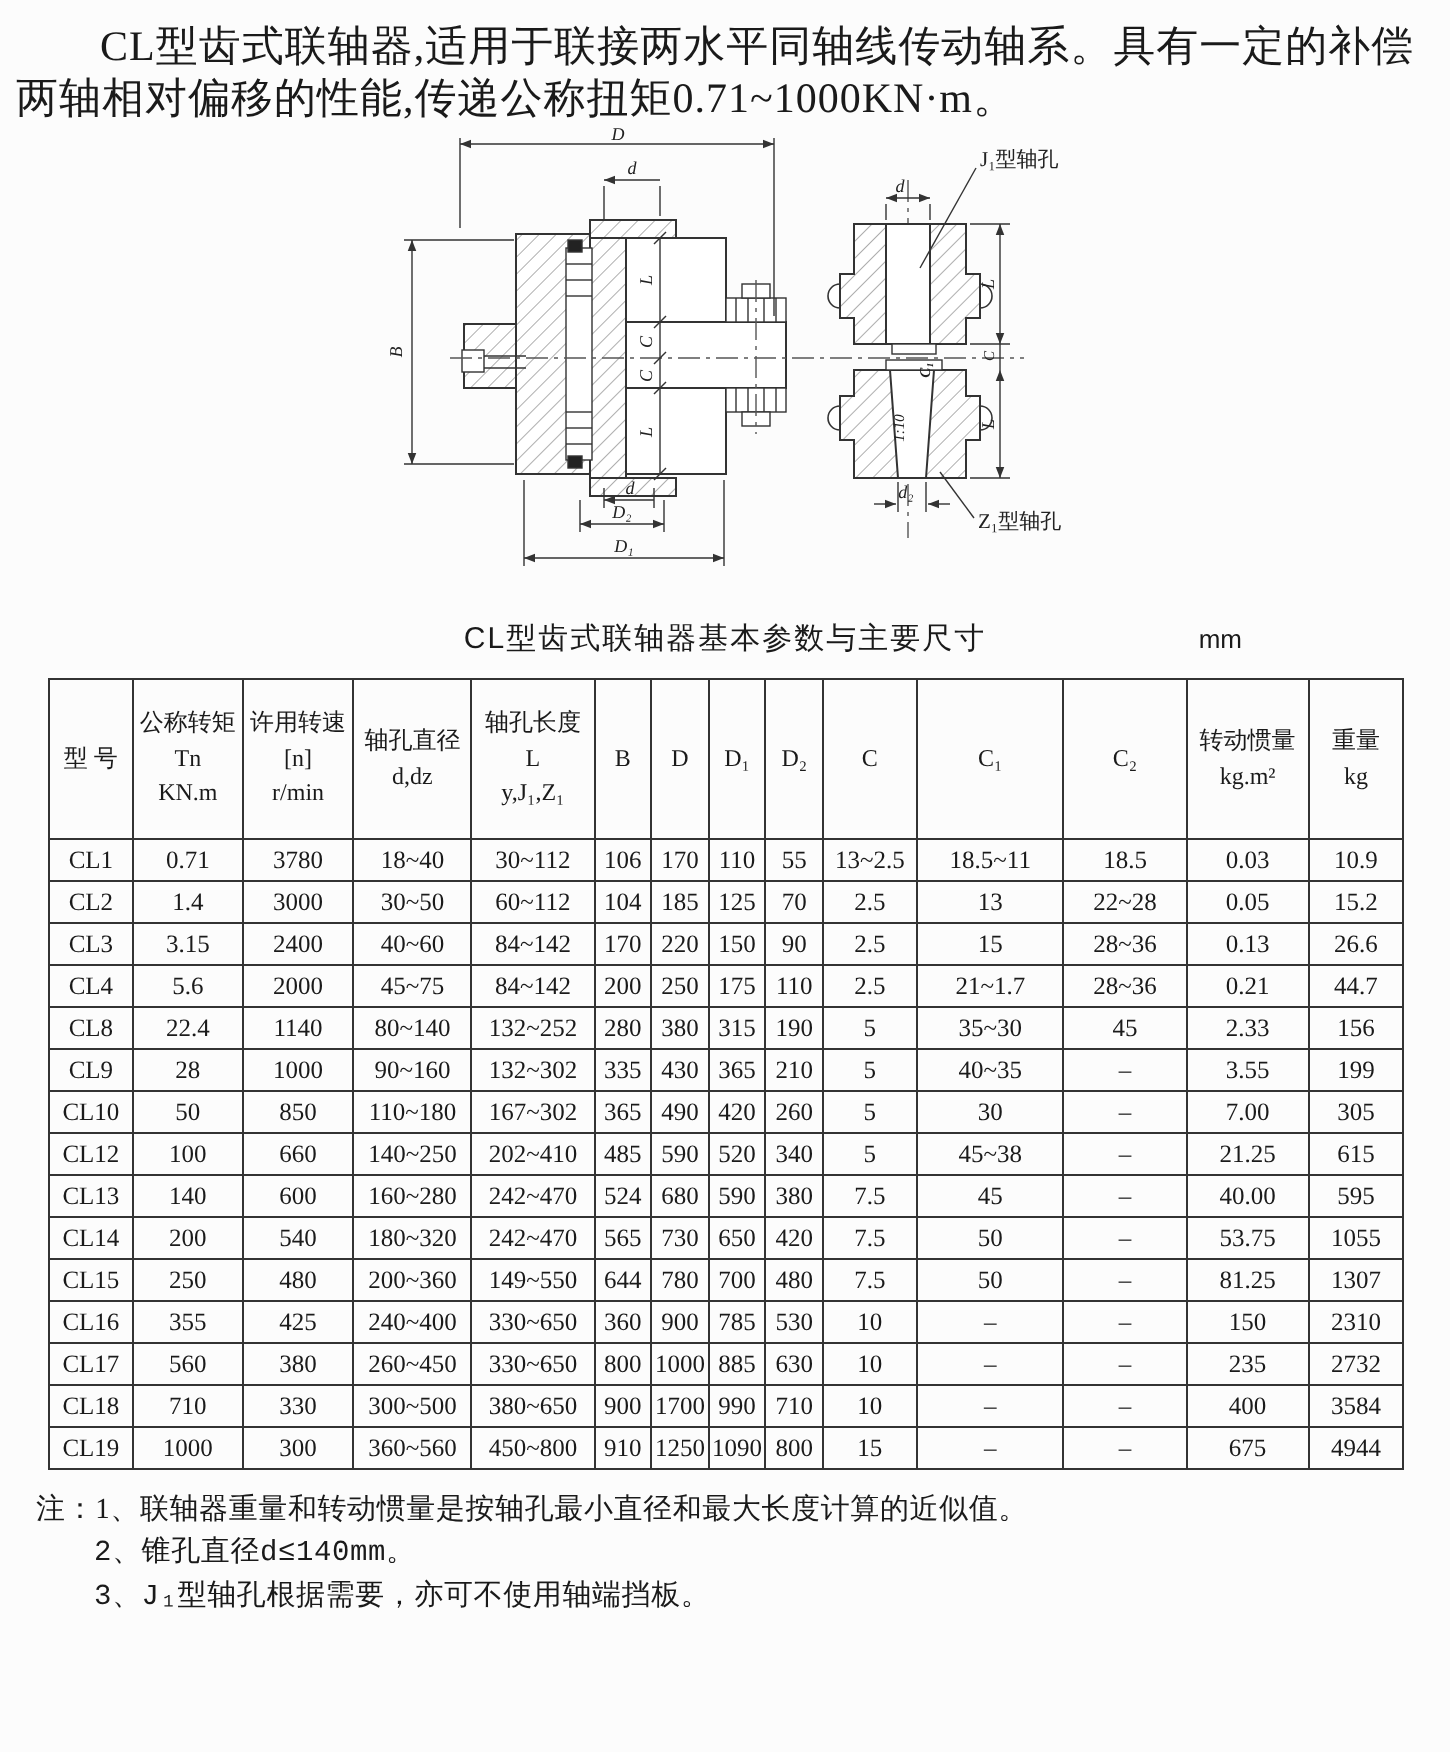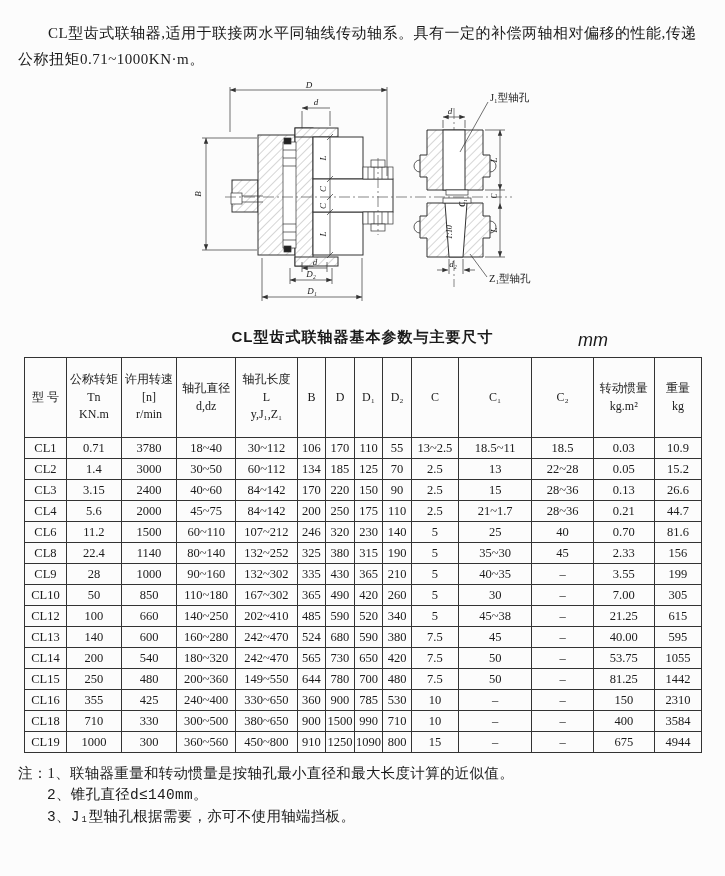--- a/index.html
+++ b/index.html
@@ -2,38 +2,38 @@
 <html><head>
 <meta charset="utf-8">
 <style>
   html,body{margin:0;padding:0;}
   body{
     width:725px;height:876px;background:#fcfcfc;color:#1a1a1a;
     font-family:"Liberation Serif","DejaVu Serif",serif;
     overflow:hidden;
   }
   .intro{
-    margin:10px;padding:10px 8px 0 8px;
-    font-size:15px;line-height:26px;text-indent:2em;letter-spacing:.5px;
+    margin:0;padding:10px 8px 0 8px;
+    font-size:21px;line-height:26px;text-indent:2em;letter-spacing:.5px;
   }
   .diagram{width:725px;height:242px;margin-top:2px;}
   svg{display:block;}
   svg text{font-family:"Liberation Serif","DejaVu Serif",serif;fill:#222;}
   .dimtxt{font-size:9px;font-style:italic;}
   .cjktxt{font-size:10.5px;font-style:normal;}
   .tinytxt{font-size:7.5px;font-style:italic;}
   .table-title-row{position:relative;height:26px;margin-top:4px;}
   .tbl-title{
     display:block;text-align:center;
     font-family:"Liberation Sans","DejaVu Sans",sans-serif;
-    font-weight:bold;font-size:15px;letter-spacing:1px;
+    font-weight:normal;font-size:15px;letter-spacing:1px;
   }
   .tbl-unit{
-    position:absolute;right:117px;top:2px;
-    font-family:"Liberation Sans","DejaVu Sans",sans-serif;font-size:18px;font-style:italic;
+    position:absolute;right:104px;top:2px;
+    font-family:"Liberation Sans","DejaVu Sans",sans-serif;font-size:13px;
   }
   table{
     border-collapse:collapse;table-layout:fixed;width:678px;
     margin:3px 0 0 24px;text-align:center;border:1.5px solid #222;
   }
   th,td{border:1px solid #333;padding:0;overflow:hidden;}
   thead th{
     height:79px;font-weight:normal;font-size:12px;line-height:1.45;
     vertical-align:middle;
   }
@@ -283,21 +283,21 @@
         <td>18.5</td>
         <td>0.03</td>
         <td>10.9</td>
       </tr>
       <tr>
         <td>CL2</td>
         <td>1.4</td>
         <td>3000</td>
         <td>30~50</td>
         <td>60~112</td>
-        <td>134</td>
+        <td>104</td>
         <td>185</td>
         <td>125</td>
         <td>70</td>
         <td>2.5</td>
         <td>13</td>
         <td>22~28</td>
         <td>0.05</td>
         <td>15.2</td>
       </tr>
       <tr>
@@ -326,42 +326,26 @@
         <td>250</td>
         <td>175</td>
         <td>110</td>
         <td>2.5</td>
         <td>21~1.7</td>
         <td>28~36</td>
         <td>0.21</td>
         <td>44.7</td>
       </tr>
       <tr>
-        <td>CL6</td>
-        <td>11.2</td>
-        <td>1500</td>
-        <td>60~110</td>
-        <td>107~212</td>
-        <td>246</td>
-        <td>320</td>
-        <td>230</td>
-        <td>140</td>
-        <td>5</td>
-        <td>25</td>
-        <td>40</td>
-        <td>0.70</td>
-        <td>81.6</td>
-      </tr>
-      <tr>
         <td>CL8</td>
         <td>22.4</td>
         <td>1140</td>
         <td>80~140</td>
         <td>132~252</td>
-        <td>325</td>
+        <td>280</td>
         <td>380</td>
         <td>315</td>
         <td>190</td>
         <td>5</td>
         <td>35~30</td>
         <td>45</td>
         <td>2.33</td>
         <td>156</td>
       </tr>
       <tr>
@@ -451,46 +435,62 @@
         <td>200~360</td>
         <td>149~550</td>
         <td>644</td>
         <td>780</td>
         <td>700</td>
         <td>480</td>
         <td>7.5</td>
         <td>50</td>
         <td>–</td>
         <td>81.25</td>
-        <td>1442</td>
+        <td>1307</td>
       </tr>
       <tr>
         <td>CL16</td>
         <td>355</td>
         <td>425</td>
         <td>240~400</td>
         <td>330~650</td>
         <td>360</td>
         <td>900</td>
         <td>785</td>
         <td>530</td>
         <td>10</td>
         <td>–</td>
         <td>–</td>
         <td>150</td>
         <td>2310</td>
       </tr>
       <tr>
+        <td>CL17</td>
+        <td>560</td>
+        <td>380</td>
+        <td>260~450</td>
+        <td>330~650</td>
+        <td>800</td>
+        <td>1000</td>
+        <td>885</td>
+        <td>630</td>
+        <td>10</td>
+        <td>–</td>
+        <td>–</td>
+        <td>235</td>
+        <td>2732</td>
+      </tr>
+      <tr>
         <td>CL18</td>
         <td>710</td>
         <td>330</td>
         <td>300~500</td>
         <td>380~650</td>
         <td>900</td>
-        <td>1500</td>
+        <td>1700</td>
         <td>990</td>
         <td>710</td>
         <td>10</td>
         <td>–</td>
         <td>–</td>
         <td>400</td>
         <td>3584</td>
       </tr>
       <tr>
         <td>CL19</td>

